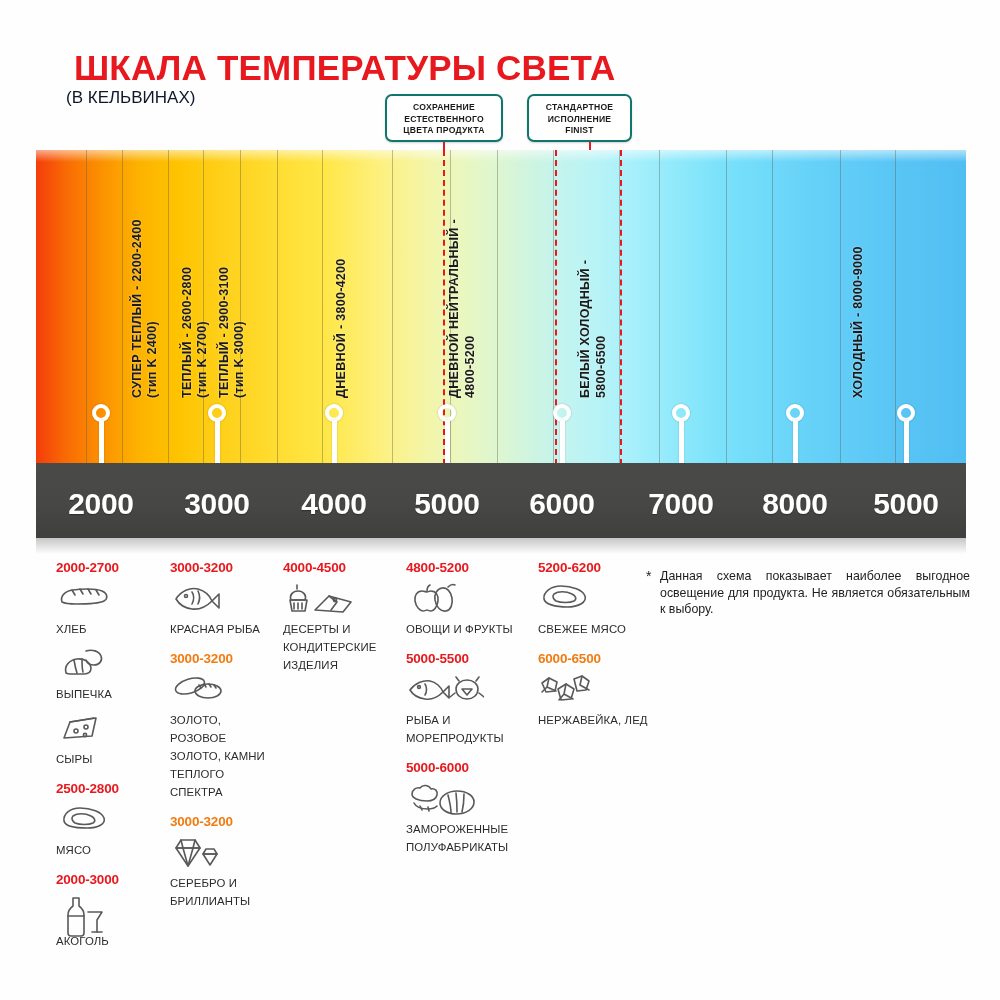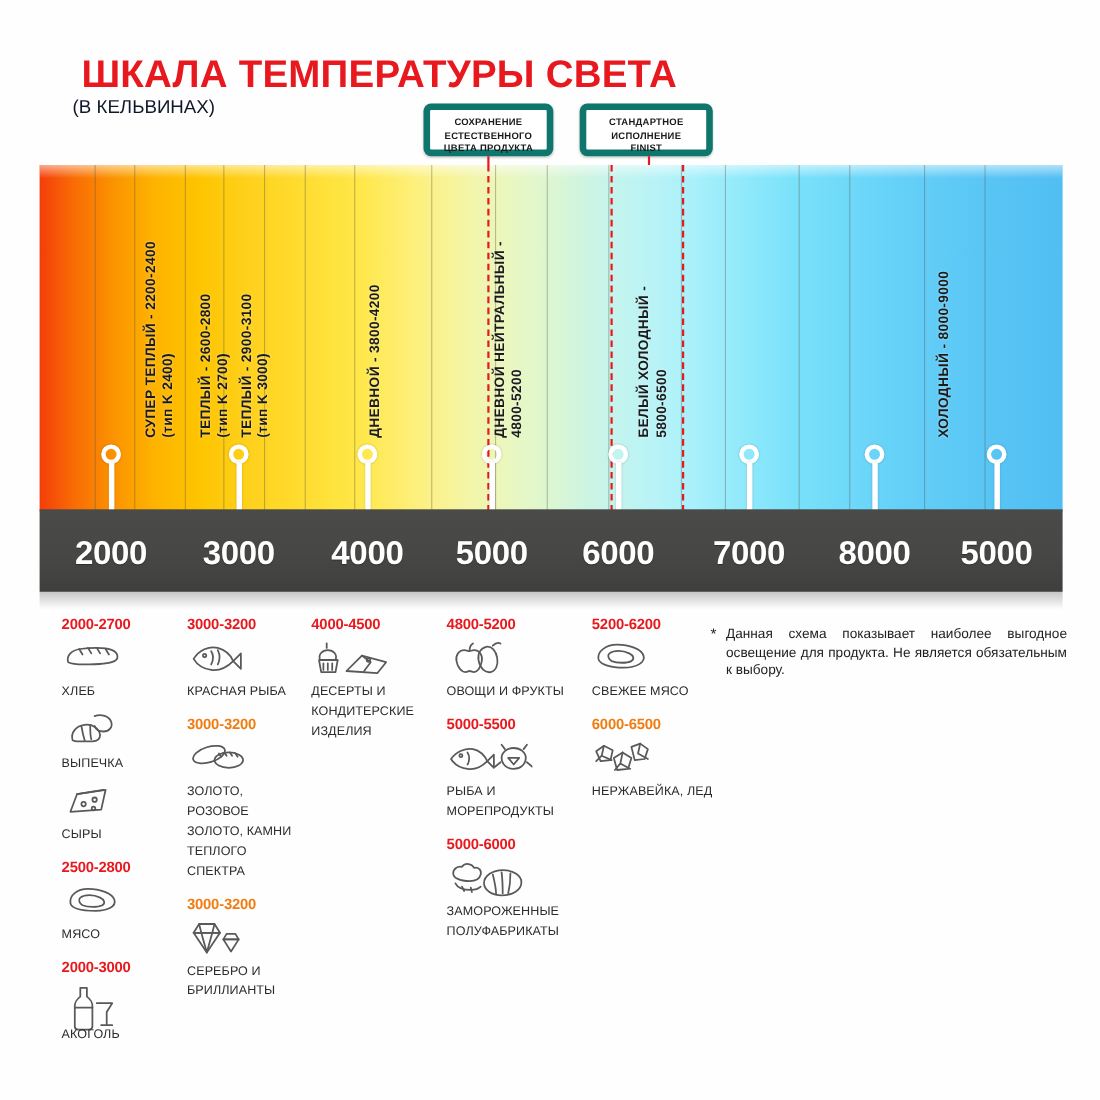--- a/index.html
+++ b/index.html
@@ -19,31 +19,31 @@
     letter-spacing:.2px;white-space:nowrap;
   }
   .subtitle{
     position:absolute;left:66px;top:88px;
     font-size:17px;color:#0f172a;white-space:nowrap;
   }
 
   
   .callout{
     position:absolute;
-    border:6px solid #0f766e;border-radius:7px;
+    border:2px solid #0f766e;border-radius:7px;
     background:#ffffff;
     text-align:center;
     font-size:8.6px;font-weight:bold;color:#1a1a1a;
     line-height:11.6px;letter-spacing:.25px;
     padding:6px 7px 6px 7px;
     box-sizing:border-box;
     box-shadow:0 1px 2px rgba(0,0,0,.18);
   }
   #callout-natural{left:385px;top:94px;width:118px;height:48px;}
-  #callout-finist{left:527px;top:94px;width:121px;height:48px;}
+  #callout-finist{left:527px;top:94px;width:105px;height:48px;}
   .callout-stem{
     position:absolute;width:2px;background:#e8191e;
   }
   #stem-natural{left:443px;top:142px;height:16px;}
   #stem-finist{left:589px;top:142px;height:16px;}
 
   
   .spectrum-wrap{
     position:absolute;left:36px;top:150px;width:930px;height:315px;
   }

